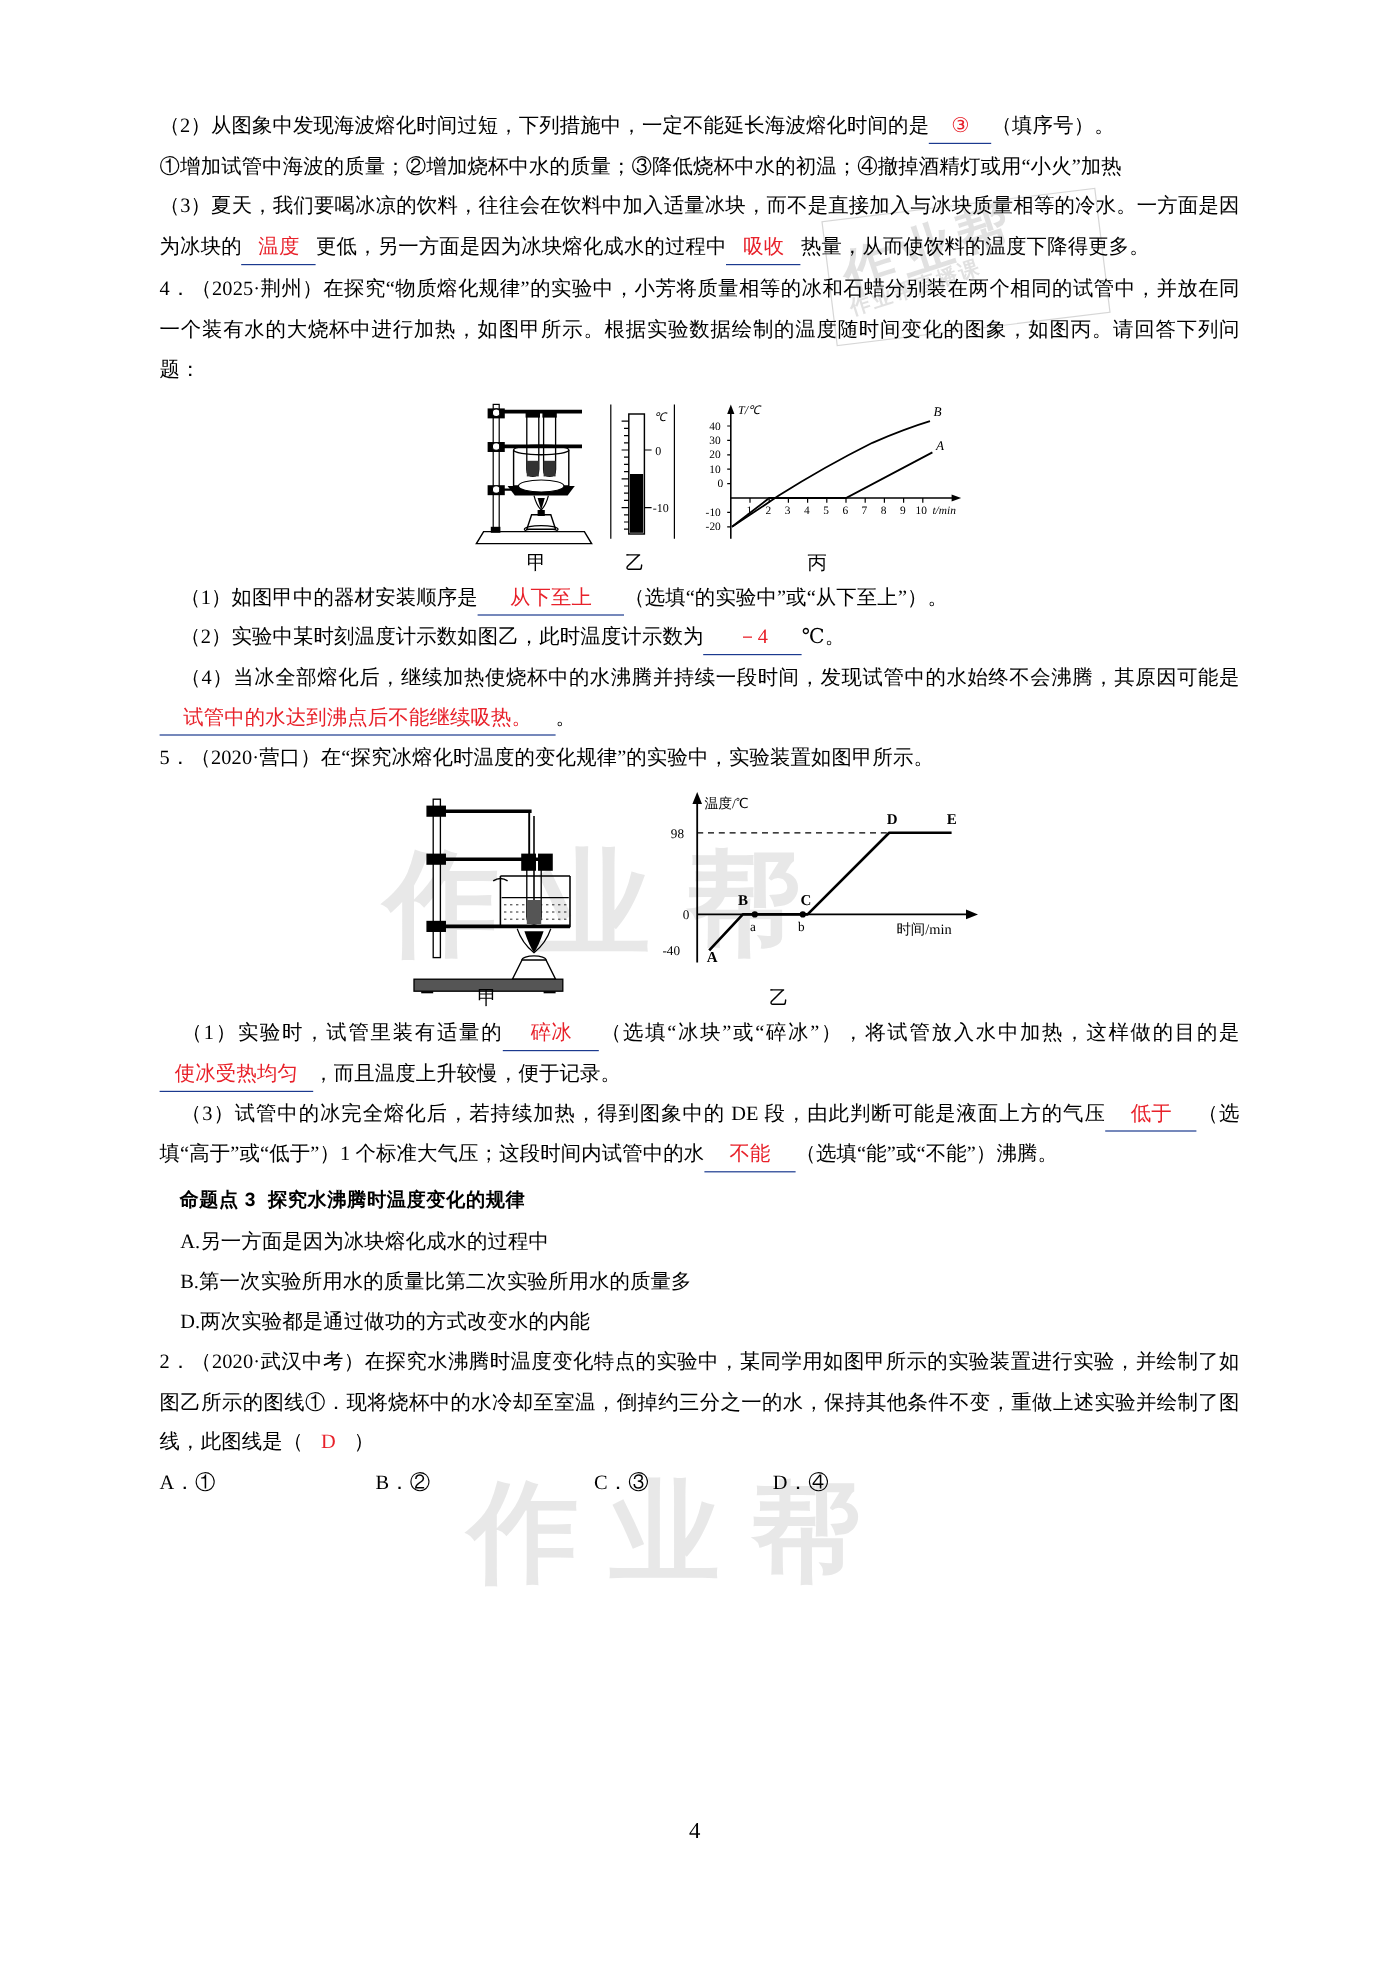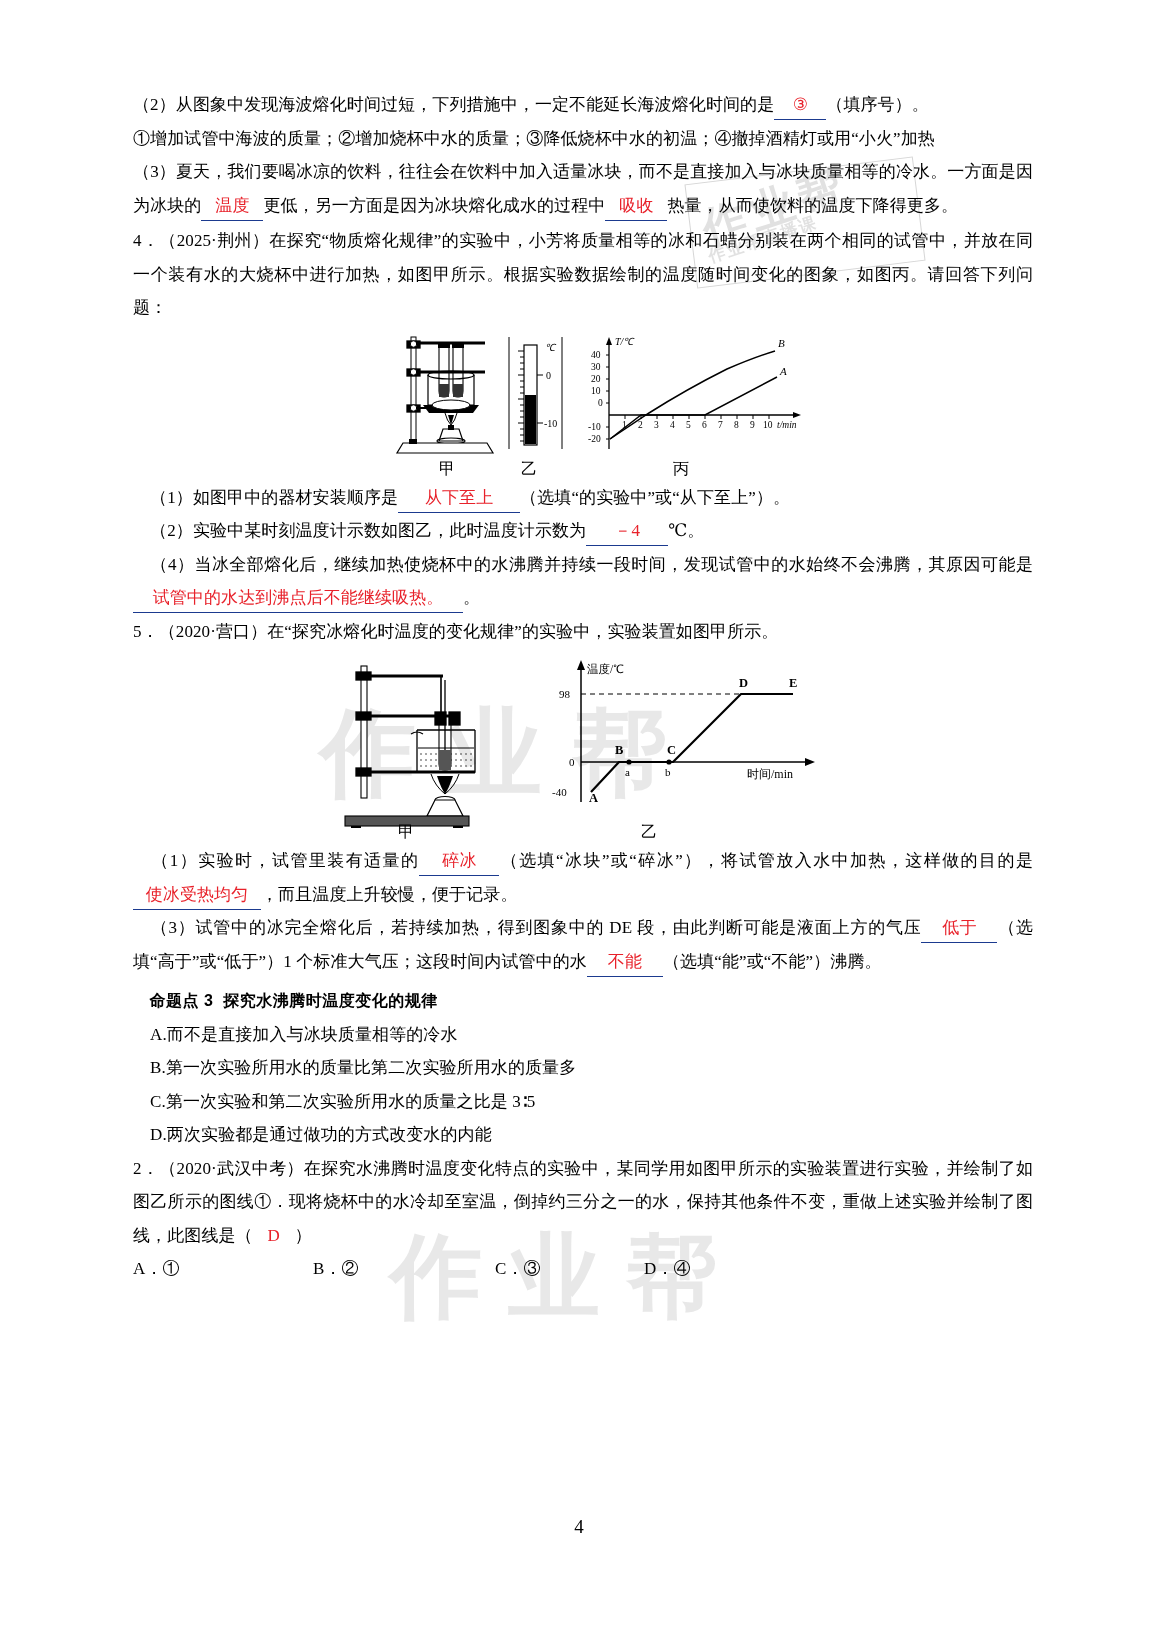--- a/index.html
+++ b/index.html
@@ -359,23 +359,22 @@
       　<span>（1）实验时，试管里装有适量的</span><span class="ans" style="min-width:80px">碎冰</span><span>（选填“冰块”或“碎冰”），将试管放入水中加热，这样做的目的是</span><span class="ans" style="min-width:128px">使冰受热均匀</span><span>，而且温度上升较慢，便于记录。</span>
     </p>
     <p class="para">
       　<span>（3）试管中的冰完全熔化后，若持续加热，得到图象中的 DE 段，由此判断可能是液面上方的气压</span><span class="ans" style="min-width:76px">低于</span><span>（选填“高于”或“低于”）1 个标准大气压；这段时间内试管中的水</span><span class="ans" style="min-width:76px">不能</span><span>（选填“能”或“不能”）沸腾。</span>
     </p>
 
     <p class="para heading" style="margin-top:6px;">
       　<span>命题点 3</span>&nbsp;&nbsp;<span>探究水沸腾时温度变化的规律</span>
     </p>
 
-    <p class="para">　<span>A.而不是直接加入与冰块质量相等的冷水</span></p>
+    <p class="para">　<span>A.另一方面是因为冰块熔化成水的过程中</span></p>
     <p class="para">　<span>B.第一次实验所用水的质量比第二次实验所用水的质量多</span></p>
-    <p class="para">　<span>C.第一次实验和第二次实验所用水的质量之比是 3∶5</span></p>
     <p class="para">　<span>D.两次实验都是通过做功的方式改变水的内能</span></p>
 
     <p class="para">
       <span>2．（2020·武汉中考）在探究水沸腾时温度变化特点的实验中，某同学用如图甲所示的实验装置进行实验，并绘制了如图乙所示的图线①．现将烧杯中的水冷却至室温，倒掉约三分之一的水，保持其他条件不变，重做上述实验并绘制了图线，此图线是（</span><span class="ans noline" style="min-width:42px">D</span><span>）</span>
     </p>
     <div style="position:relative; height:30px;">
       <span class="para" style="position:absolute; left:0;">A．①</span>
       <span class="para" style="position:absolute; left:180px;">B．②</span>
       <span class="para" style="position:absolute; left:362px;">C．③</span>
       <span class="para" style="position:absolute; left:511px;">D．④</span>

